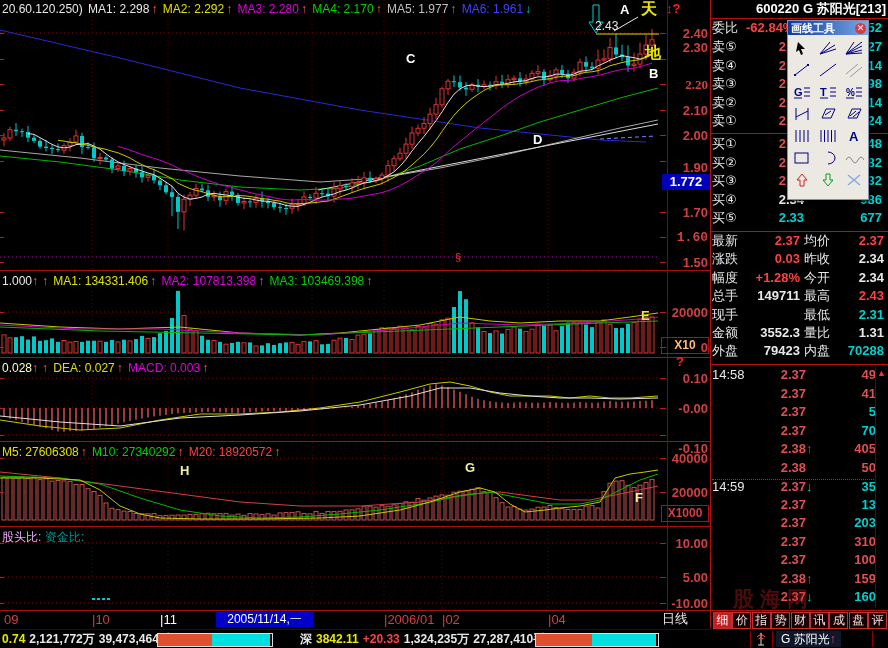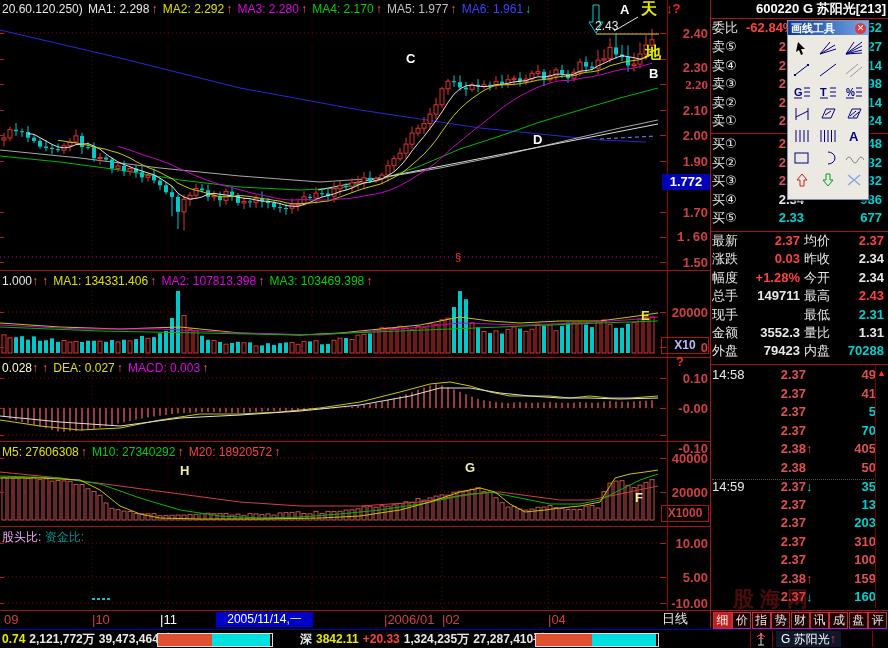--- a/index.html
+++ b/index.html
@@ -669,33 +669,33 @@
       <div class="vline" style="left: 710px; top: 0px; height: 628px; position: absolute; width: 1px; background: rgb(176, 16, 16);"></div>
       <div style="position: absolute; left: 0px; top: 629px; width: 888px; height: 1px; background: rgb(0, 0, 184);"></div>
       <div class="t hdr" style="left: 2px; top: 2px; font-size: 12px;"><span style="color:#e8e8e8">20.60.120.250)</span><span style="color:#e8e8e8">&nbsp;MA1: 2.298</span><span style="color:#ff6060">↑</span><span style="color:#e0e000">&nbsp;MA2: 2.292</span><span style="color:#ff6060">↑</span><span style="color:#e000e0">&nbsp;MA3: 2.280</span><span style="color:#ff6060">↑</span><span style="color:#00d000">&nbsp;MA4: 2.170</span><span style="color:#ff6060">↑</span><span style="color:#c0c0c0">&nbsp;MA5: 1.977</span><span style="color:#ff6060">↑</span><span style="color:#4040ff">&nbsp;MA6: 1.961</span><span style="color:#00c8c8">↓</span></div>
       <div class="t hdr" style="left: 2px; top: 274px; font-size: 12px;"><span style="color:#e8e8e8">1.000<span style="color:#ff6060">↑</span></span><span style="color:#ff6060">↑</span><span style="color:#e0e000">&nbsp;MA1: 134331.406</span><span style="color:#ff6060">↑</span><span style="color:#e000e0">&nbsp;MA2: 107813.398</span><span style="color:#ff6060">↑</span><span style="color:#00d000">&nbsp;MA3: 103469.398</span><span style="color:#ff6060">↑</span></div>
       <div class="t hdr" style="left: 2px; top: 361px; font-size: 12px;"><span style="color:#ffffc0">0.028<span style="color:#ff6060">↑</span></span><span style="color:#ff6060">↑</span><span style="color:#e0e000">&nbsp;DEA: 0.027</span><span style="color:#ff6060">↑</span><span style="color:#e000e0">&nbsp;MACD: 0.003</span><span style="color:#ff6060">↑</span></div>
       <div class="t hdr" style="left: 2px; top: 445px; font-size: 12px;"><span style="color:#e0e000">M5: 27606308</span><span style="color:#ff6060">↑</span><span style="color:#00d000">&nbsp;M10: 27340292</span><span style="color:#ff6060">↑</span><span style="color:#ff4040">&nbsp;M20: 18920572</span><span style="color:#ff6060">↑</span></div>
       <div class="t" style="left: 2px; top: 530px; font-size: 12px;"><span style="color:#f0abfc">股头比:</span> <span style="color:#009090">资金比:</span></div>
       <div class="axl" style="top: 26px;">2.40</div>
       <div class="tickmark" style="left: 660px; top: 33px; width: 6px;"></div>
       <div class="tickmark" style="left: 0px; top: 33px; width: 4px;"></div>
-      <div class="axl" style="top: 60px;">2.30</div>
+      <div class="axl" style="top: 40px;">2.30</div>
       <div class="tickmark" style="left: 660px; top: 59px; width: 6px;"></div>
       <div class="tickmark" style="left: 0px; top: 59px; width: 4px;"></div>
       <div class="axl" style="top: 77px; font-family: Liberation Serif, serif;">2.20</div>
       <div class="tickmark" style="left: 660px; top: 84px; width: 6px;"></div>
       <div class="tickmark" style="left: 0px; top: 84px; width: 4px;"></div>
       <div class="axl" style="top: 103px;">2.10</div>
       <div class="tickmark" style="left: 660px; top: 110px; width: 6px;"></div>
       <div class="tickmark" style="left: 0px; top: 110px; width: 4px;"></div>
       <div class="axl" style="top: 128px;">2.00</div>
       <div class="tickmark" style="left: 660px; top: 135px; width: 6px;"></div>
       <div class="tickmark" style="left: 0px; top: 135px; width: 4px;"></div>
-      <div class="axl" style="top: 154px; text-align: right;">1.90</div>
+      <div class="axl" style="top: 160px; text-align: right;">1.90</div>
       <div class="tickmark" style="left: 660px; top: 161px; width: 6px;"></div>
       <div class="tickmark" style="left: 0px; top: 161px; width: 4px;"></div>
       <div class="axl" style="top: 205px;">1.70</div>
       <div class="tickmark" style="left: 660px; top: 212px; width: 6px;"></div>
       <div class="tickmark" style="left: 0px; top: 212px; width: 4px;"></div>
       <div class="axl" style="top: 230px; font-family: Liberation Mono, monospace;">1.60</div>
       <div class="tickmark" style="left: 660px; top: 237px; width: 6px;"></div>
       <div class="tickmark" style="left: 0px; top: 237px; width: 4px;"></div>
       <div class="axl" style="top: 255px;">1.50</div>
       <div class="tickmark" style="left: 660px; top: 262px; width: 6px;"></div>
@@ -724,21 +724,21 @@
       <div class="axl" style="top: 536px;">10.00</div>
       <div class="tickmark" style="left: 660px; top: 543px; width: 6px;"></div>
       <div class="tickmark" style="left: 0px; top: 543px; width: 4px;"></div>
       <div class="axl" style="top: 570px;">5.00</div>
       <div class="tickmark" style="left: 660px; top: 577px; width: 6px;"></div>
       <div class="tickmark" style="left: 0px; top: 577px; width: 4px;"></div>
       <div class="axl" style="top: 596px;">-10.00</div>
       <div class="tickmark" style="left: 660px; top: 603px; width: 6px;"></div>
       <div class="tickmark" style="left: 0px; top: 603px; width: 4px;"></div>
       <div class="t" style="left: 662px; top: 174px; width: 48px; height: 16px; background: rgb(0, 0, 184); color: rgb(255, 255, 255); text-align: center; font-size: 13px; font-weight: bold; line-height: 16px;">1.772</div>
-      <div class="t" style="left: 661px; top: 337px; width: 46px; height: 15px; border: 1px solid rgb(176, 16, 16); color: #c4b5fd; text-align: center; font-size: 12px; font-weight: bold; line-height: 15px;">X10</div>
+      <div class="t" style="left: 661px; top: 337px; width: 46px; height: 15px; border: 1px solid rgb(176, 16, 16); color: #fdba74; text-align: center; font-size: 12px; font-weight: bold; line-height: 15px;">X10</div>
       <div class="t" style="left: 661px; top: 505px; width: 46px; height: 15px; border: 1px solid rgb(176, 16, 16); color: rgb(208, 64, 64); text-align: center; font-size: 12px; font-weight: bold; line-height: 15px;">X1000</div>
       <div class="t" style="left: 666px; top: 2px; color: rgb(255, 32, 32); font-weight: bold; font-size: 13px;">↕?</div>
       <div class="t" style="left: 676px; top: 355px; color: rgb(255, 32, 32); font-weight: bold; font-size: 13px;">?</div>
       <div class="t" style="left: 455px; top: 250px; color: rgb(255, 48, 48); font-size: 11px;">§</div>
       <div class="t" style="left: 595px; top: 19px; color: rgb(232, 232, 232); font-size: 12px;">2.43</div>
       <div class="t" style="left: 620px; top: 3px; color: rgb(255, 255, 255); font-size: 13px; font-weight: bold;">A</div>
       <div class="t" style="left: 641px; top: 2px; color: rgb(232, 232, 0); font-size: 16px; font-weight: bold;">天</div>
       <div class="t" style="left: 406px; top: 52px; color: rgb(255, 255, 255); font-size: 13px; font-weight: bold;">C</div>
       <div class="t" style="left: 645px; top: 46px; color: rgb(232, 232, 0); font-size: 16px; font-weight: bold;">地</div>
       <div class="t" style="left: 649px; top: 67px; color: rgb(255, 255, 255); font-size: 13px; font-weight: bold;">B</div>

